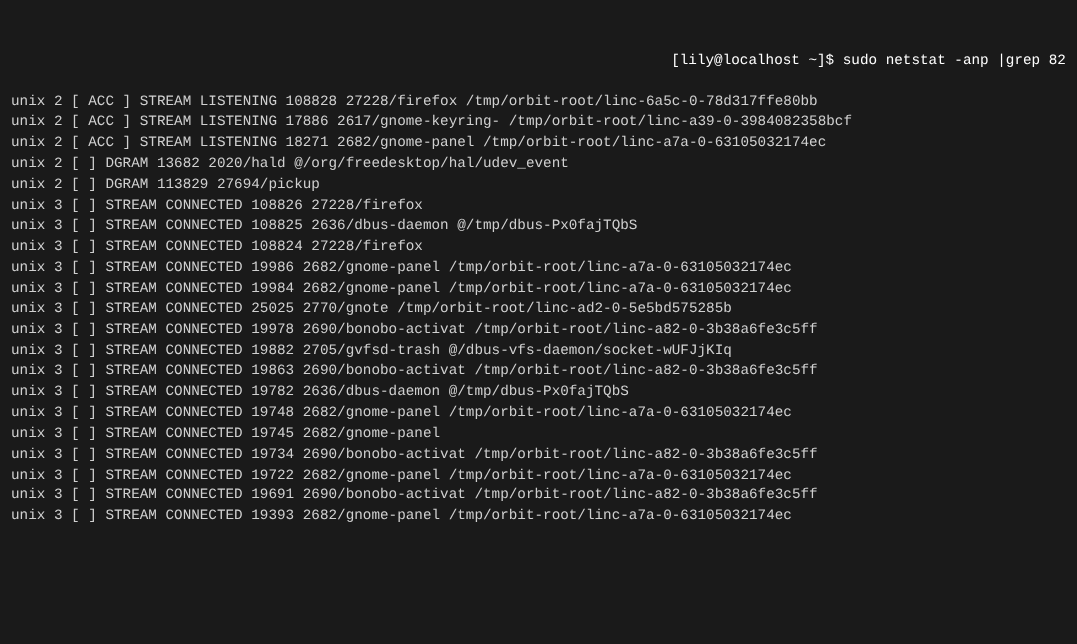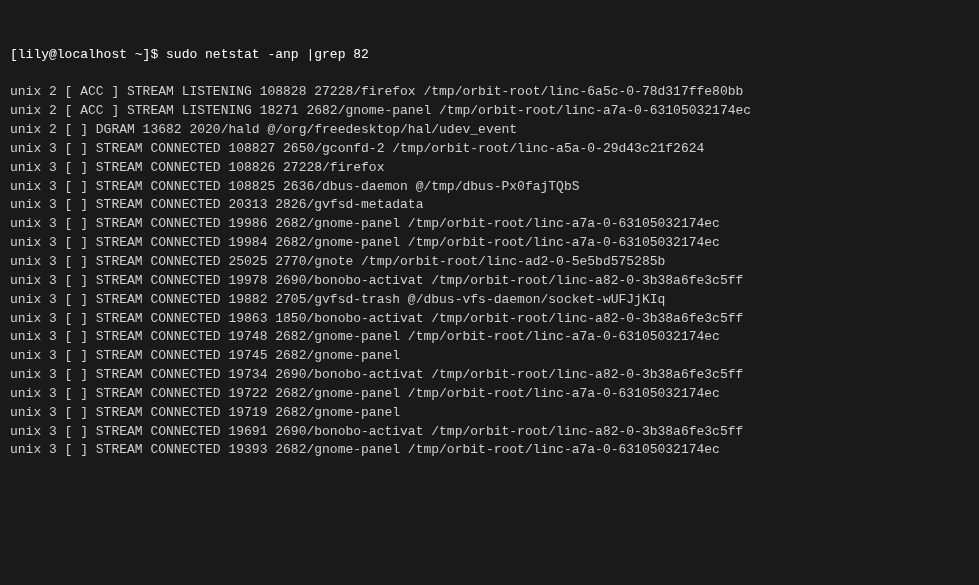--- a/index.html
+++ b/index.html
@@ -13,20 +13,21 @@
       font-family: 'Courier New', Courier, monospace;
       font-size: 13px;
       line-height: 1.45;
       width: 979px;
       min-height: 585px;
       padding: 8px 10px;
       overflow-x: auto;
     }
     .terminal {
       white-space: pre;
+      text-align: right;
     }
     .prompt {
       color: #ffffff;
     }
     .row {
       display: block;
       font-family: 'Courier New', Courier, monospace;
       font-size: 13px;
       line-height: 1.45;
       white-space: nowrap;
@@ -34,32 +35,33 @@
   </style>
 </head>
 <body>
 
 <div class="terminal">
   <span class="row prompt">[lily@localhost ~]$ sudo netstat -anp |grep 82</span>
 </div>
 
 <div id="rows-container">
     <div class="row">unix  2   [ ACC ]   STREAM     LISTENING   108828   27228/firefox          /tmp/orbit-root/linc-6a5c-0-78d317ffe80bb</div>
+    <div class="row">unix  2   [ ACC ]   STREAM     LISTENING   17886    2617/gnome-keyring-    /tmp/orbit-root/linc-a39-0-3984082358bcf</div>
     <div class="row">unix  2   [ ACC ]   STREAM     LISTENING   18271    2682/gnome-panel       /tmp/orbit-root/linc-a7a-0-63105032174ec</div>
     <div class="row">unix  2   [  ]      DGRAM                  13682    2020/hald              @/org/freedesktop/hal/udev_event</div>
-    <div class="row">unix  3   [  ]      STREAM     CONNECTED   108827   2650/gconfd-2          /tmp/orbit-root/linc-a5a-0-29d43c21f2624</div>
+    <div class="row">unix  2   [  ]      DGRAM                  113829   27694/pickup           </div>
     <div class="row">unix  3   [  ]      STREAM     CONNECTED   108826   27228/firefox          </div>
     <div class="row">unix  3   [  ]      STREAM     CONNECTED   108825   2636/dbus-daemon       @/tmp/dbus-Px0fajTQbS</div>
-    <div class="row">unix  3   [  ]      STREAM     CONNECTED   20313    2826/gvfsd-metadata    </div>
+    <div class="row">unix  3   [  ]      STREAM     CONNECTED   108824   27228/firefox          </div>
     <div class="row">unix  3   [  ]      STREAM     CONNECTED   19986    2682/gnome-panel       /tmp/orbit-root/linc-a7a-0-63105032174ec</div>
     <div class="row">unix  3   [  ]      STREAM     CONNECTED   19984    2682/gnome-panel       /tmp/orbit-root/linc-a7a-0-63105032174ec</div>
     <div class="row">unix  3   [  ]      STREAM     CONNECTED   25025    2770/gnote             /tmp/orbit-root/linc-ad2-0-5e5bd575285b</div>
     <div class="row">unix  3   [  ]      STREAM     CONNECTED   19978    2690/bonobo-activat    /tmp/orbit-root/linc-a82-0-3b38a6fe3c5ff</div>
     <div class="row">unix  3   [  ]      STREAM     CONNECTED   19882    2705/gvfsd-trash       @/dbus-vfs-daemon/socket-wUFJjKIq</div>
-    <div class="row">unix  3   [  ]      STREAM     CONNECTED   19863    1850/bonobo-activat    /tmp/orbit-root/linc-a82-0-3b38a6fe3c5ff</div>
+    <div class="row">unix  3   [  ]      STREAM     CONNECTED   19863    2690/bonobo-activat    /tmp/orbit-root/linc-a82-0-3b38a6fe3c5ff</div>
+    <div class="row">unix  3   [  ]      STREAM     CONNECTED   19782    2636/dbus-daemon       @/tmp/dbus-Px0fajTQbS</div>
     <div class="row">unix  3   [  ]      STREAM     CONNECTED   19748    2682/gnome-panel       /tmp/orbit-root/linc-a7a-0-63105032174ec</div>
     <div class="row">unix  3   [  ]      STREAM     CONNECTED   19745    2682/gnome-panel       </div>
     <div class="row">unix  3   [  ]      STREAM     CONNECTED   19734    2690/bonobo-activat    /tmp/orbit-root/linc-a82-0-3b38a6fe3c5ff</div>
     <div class="row">unix  3   [  ]      STREAM     CONNECTED   19722    2682/gnome-panel       /tmp/orbit-root/linc-a7a-0-63105032174ec</div>
-    <div class="row">unix  3   [  ]      STREAM     CONNECTED   19719    2682/gnome-panel       </div>
     <div class="row">unix  3   [  ]      STREAM     CONNECTED   19691    2690/bonobo-activat    /tmp/orbit-root/linc-a82-0-3b38a6fe3c5ff</div>
     <div class="row">unix  3   [  ]      STREAM     CONNECTED   19393    2682/gnome-panel       /tmp/orbit-root/linc-a7a-0-63105032174ec</div>
   </div>
 
 </body></html>

